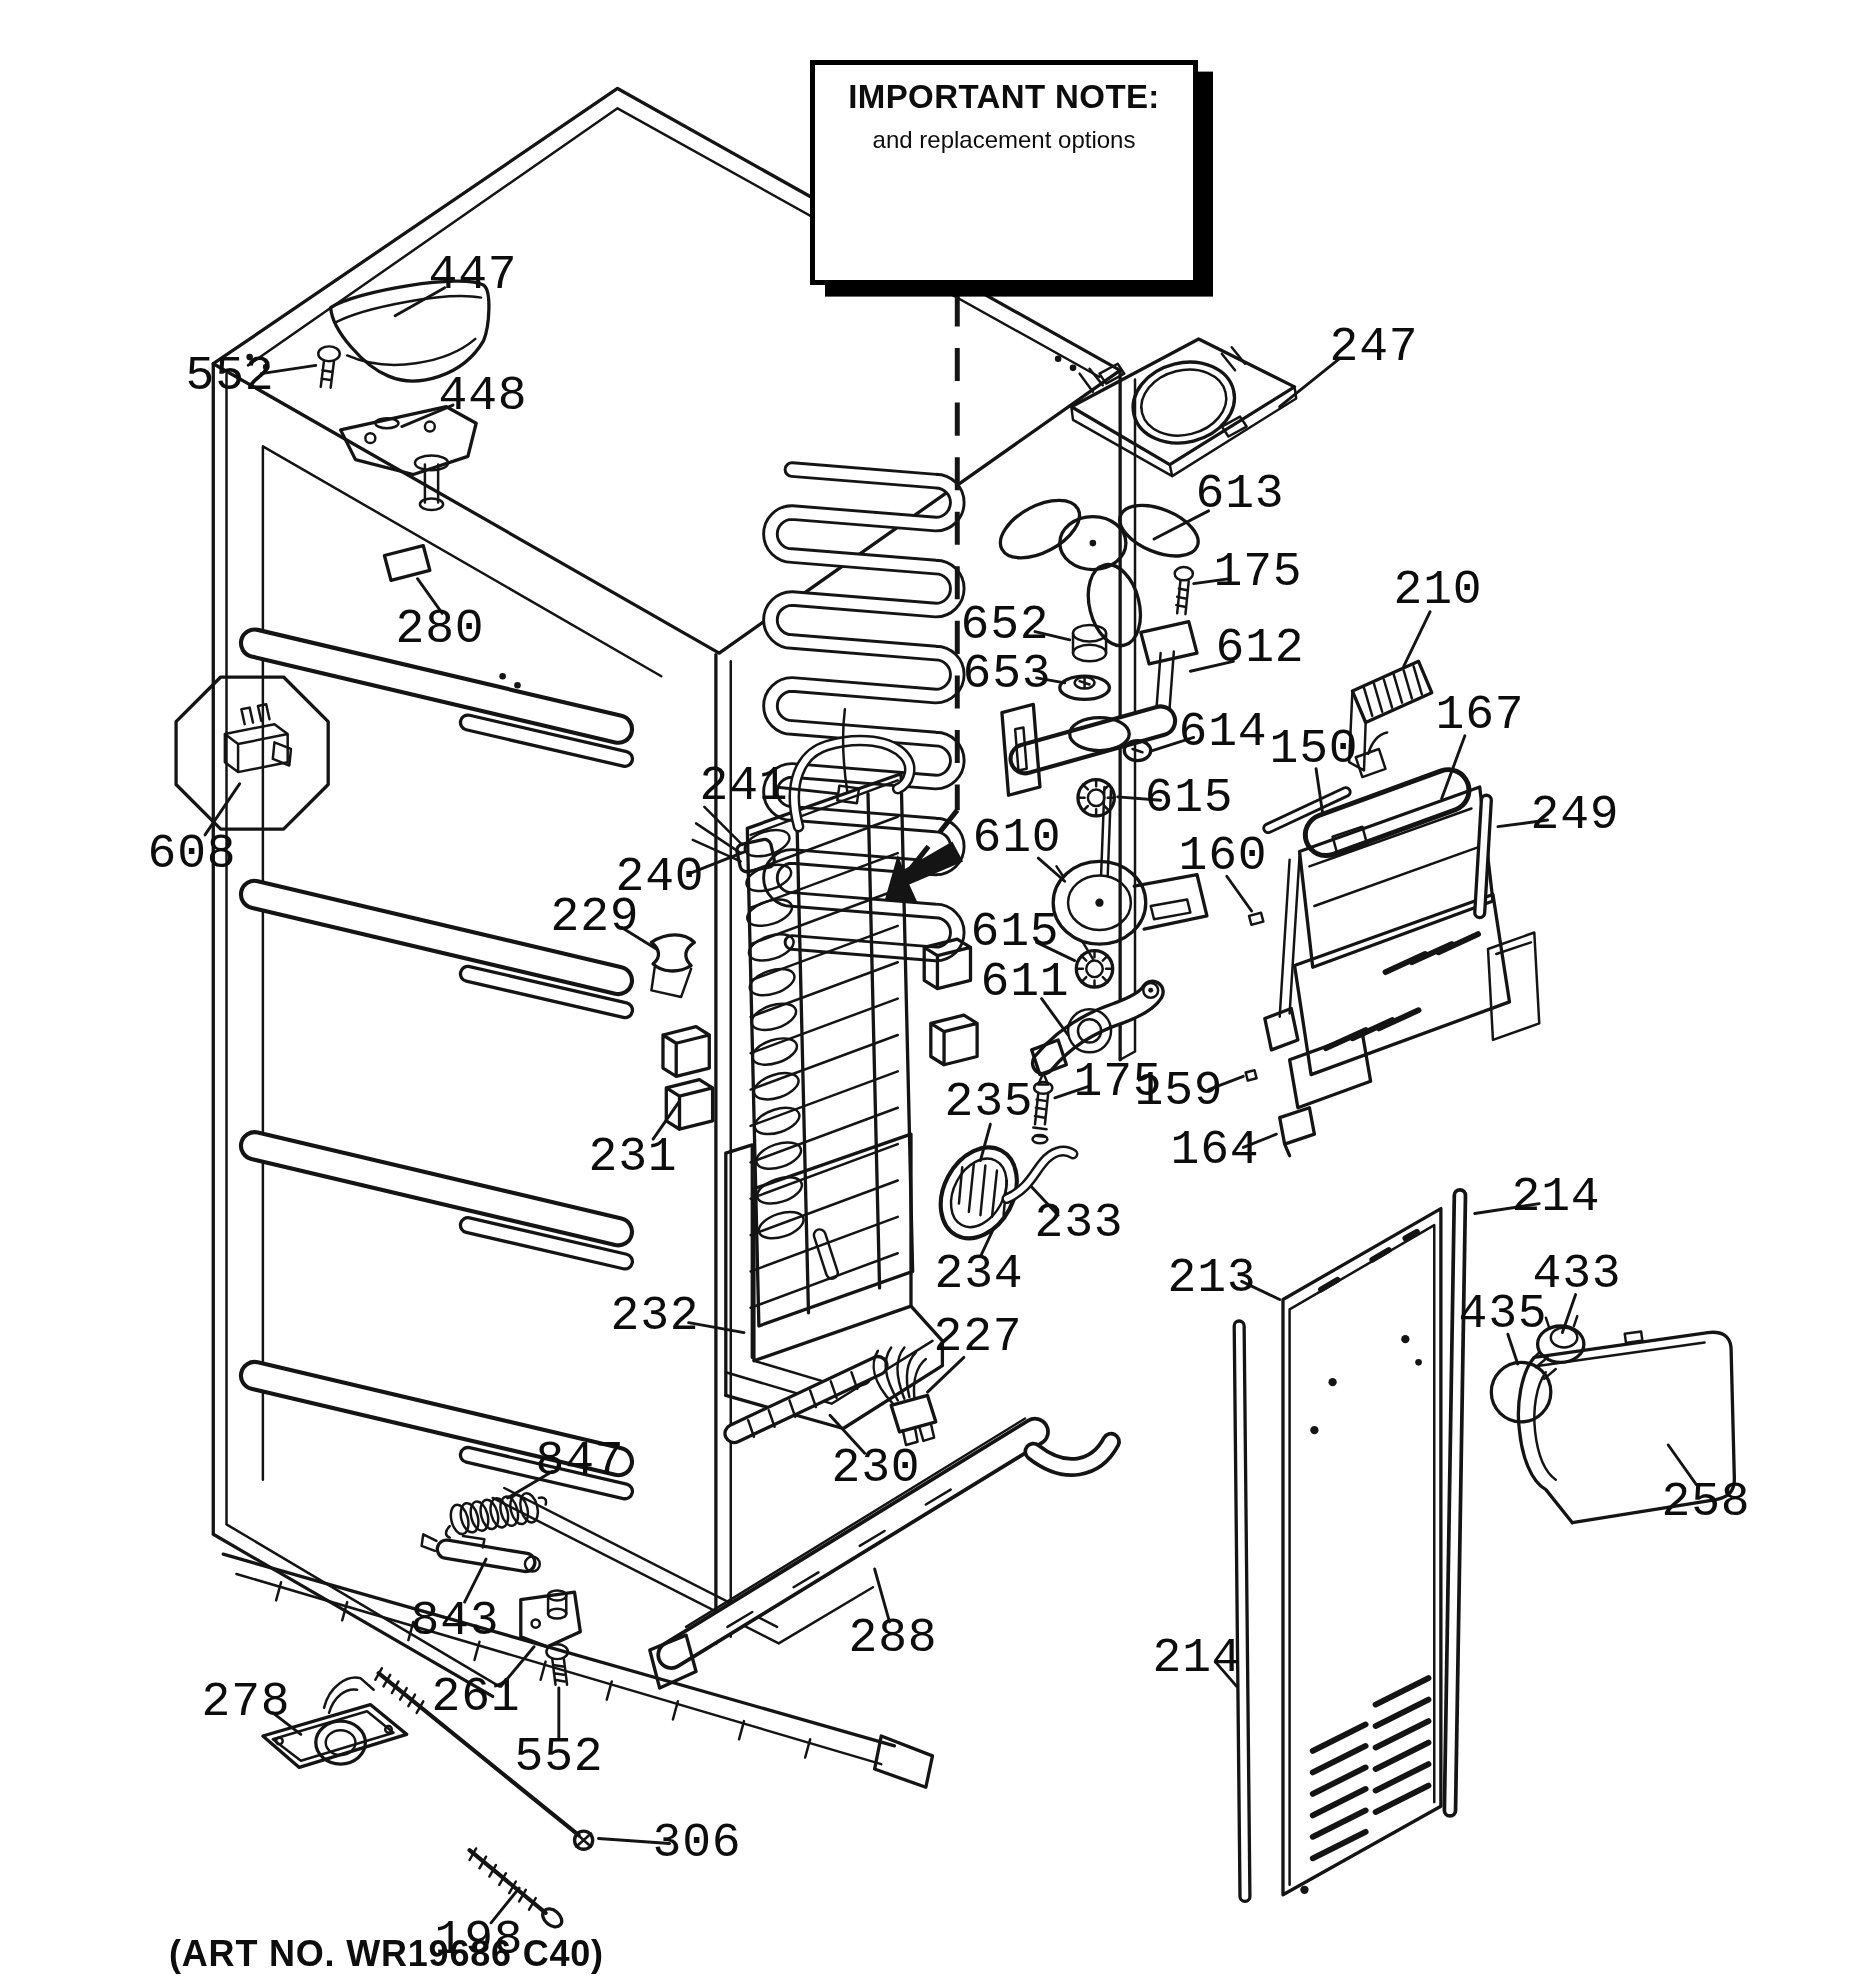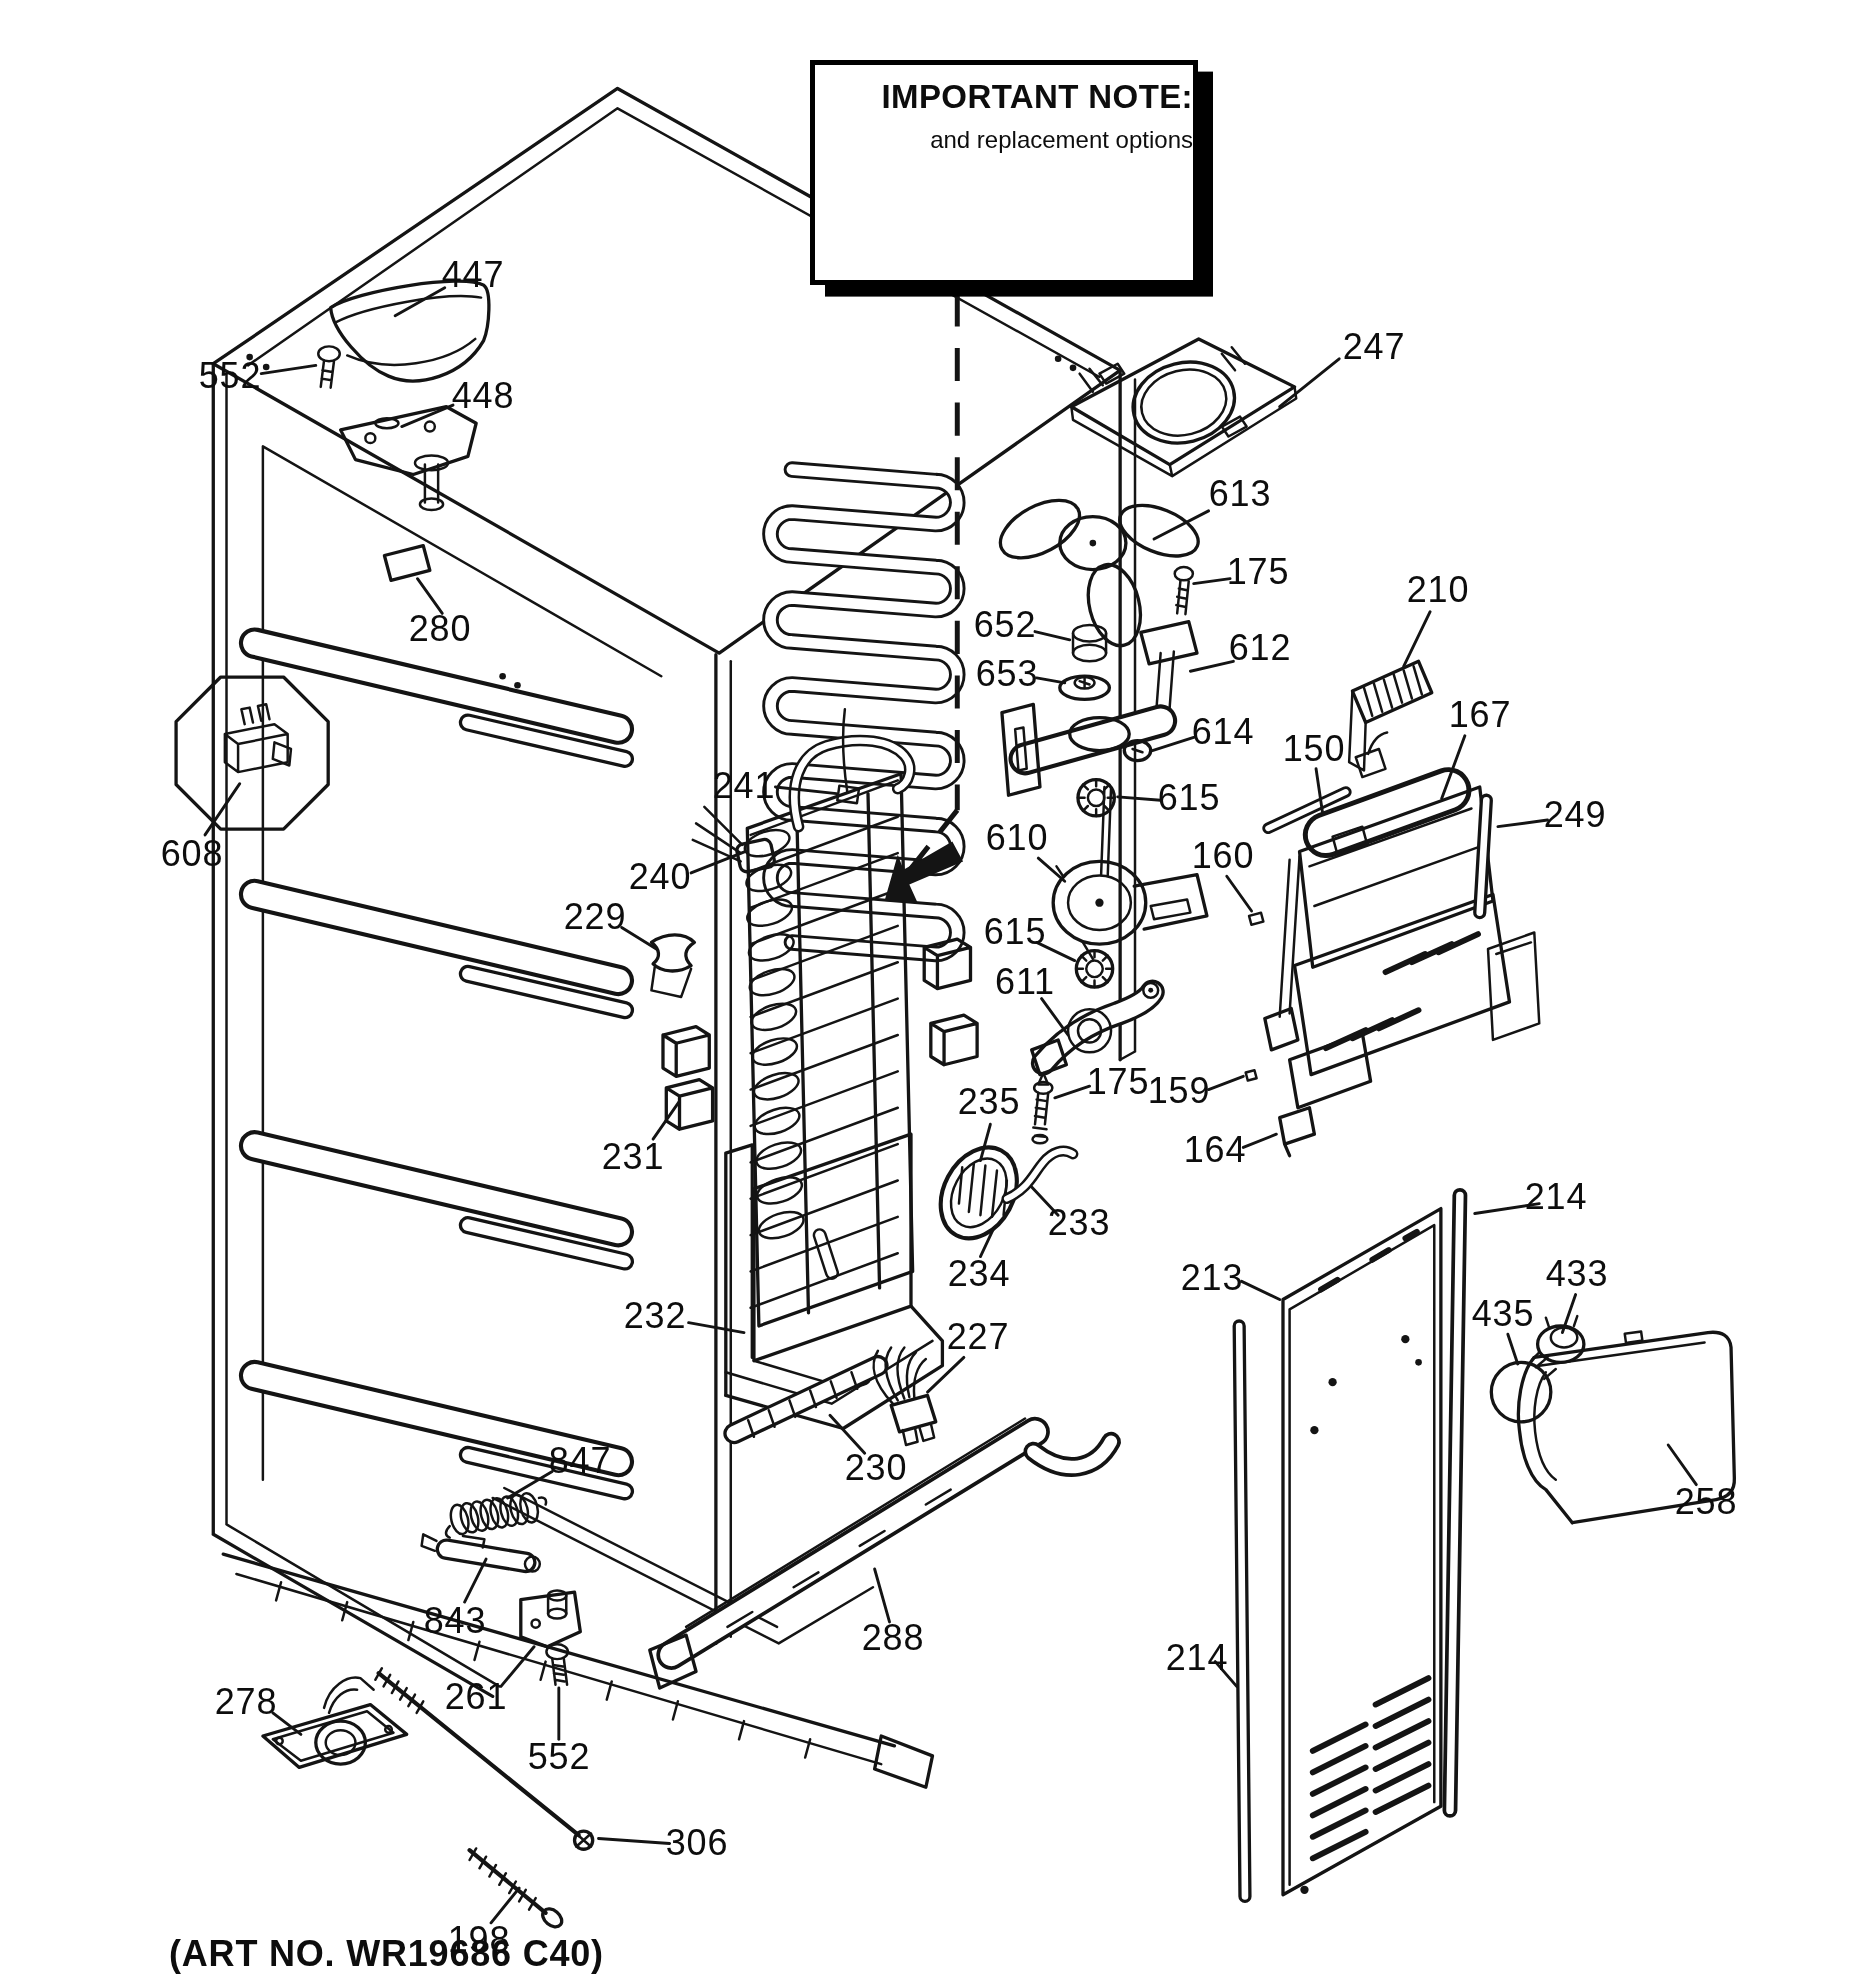--- a/index.html
+++ b/index.html
@@ -1,23 +1,23 @@
 <!DOCTYPE html>
 <html style="font-size:13.2px"><head>
 <meta charset="utf-8">
 <style>
   html,body{margin:0;padding:0;background:#e8e8e8;}
   #canvas{position:relative;width:1860px;height:1984px;background:#ffffff;overflow:hidden;
           font-family:"Liberation Sans", sans-serif;color:#0d0d0d;}
   #art{position:absolute;left:0;top:0;width:1860px;height:1984px;}
-  .part-label{position:absolute;transform:translate(-50%,-55%);font-size:36px;line-height:1;
-              color:#0d0d0d;white-space:nowrap;letter-spacing:0.8px;}
+  .part-label{position:absolute;transform:translate(-50%,-55%);font-size:48px;line-height:1;
+              color:#0d0d0d;white-space:nowrap;letter-spacing:0.8px;font-family:Liberation Mono, monospace;}
   #note-box{position:absolute;left:810px;top:60px;width:388px;height:225px;background:#fff;
             border:5.8px solid #000;box-shadow:15px 11.6px 0 0 #000;box-sizing:border-box;
-            text-align:right;padding-top:13.2px;}
+            text-align:center;padding-top:13.2px;}
   #note-title{font-size:33px;font-weight:bold;margin-bottom:8.3px;letter-spacing:0.4px;}
   .note-line{font-size:24px;line-height:31px;}
   #footer-artno{position:absolute;left:169px;top:1933px;font-size:36px;font-weight:bold;letter-spacing:0.8px;}
   svg *{vector-effect:none;}
   .s3{stroke:#141414;stroke-width:3;fill:none;stroke-linecap:round;stroke-linejoin:round;}
   .s4{stroke:#141414;stroke-width:4;fill:none;stroke-linecap:round;stroke-linejoin:round;}
   .s5{stroke:#141414;stroke-width:5;fill:none;stroke-linecap:round;stroke-linejoin:round;}
   .s7{stroke:#141414;stroke-width:7;fill:none;stroke-linecap:round;}
   .ld{stroke:#141414;stroke-width:3.5;fill:none;stroke-linecap:round;}
   .hb{fill:none;stroke:#141414;stroke-linecap:round;stroke-linejoin:round;}

